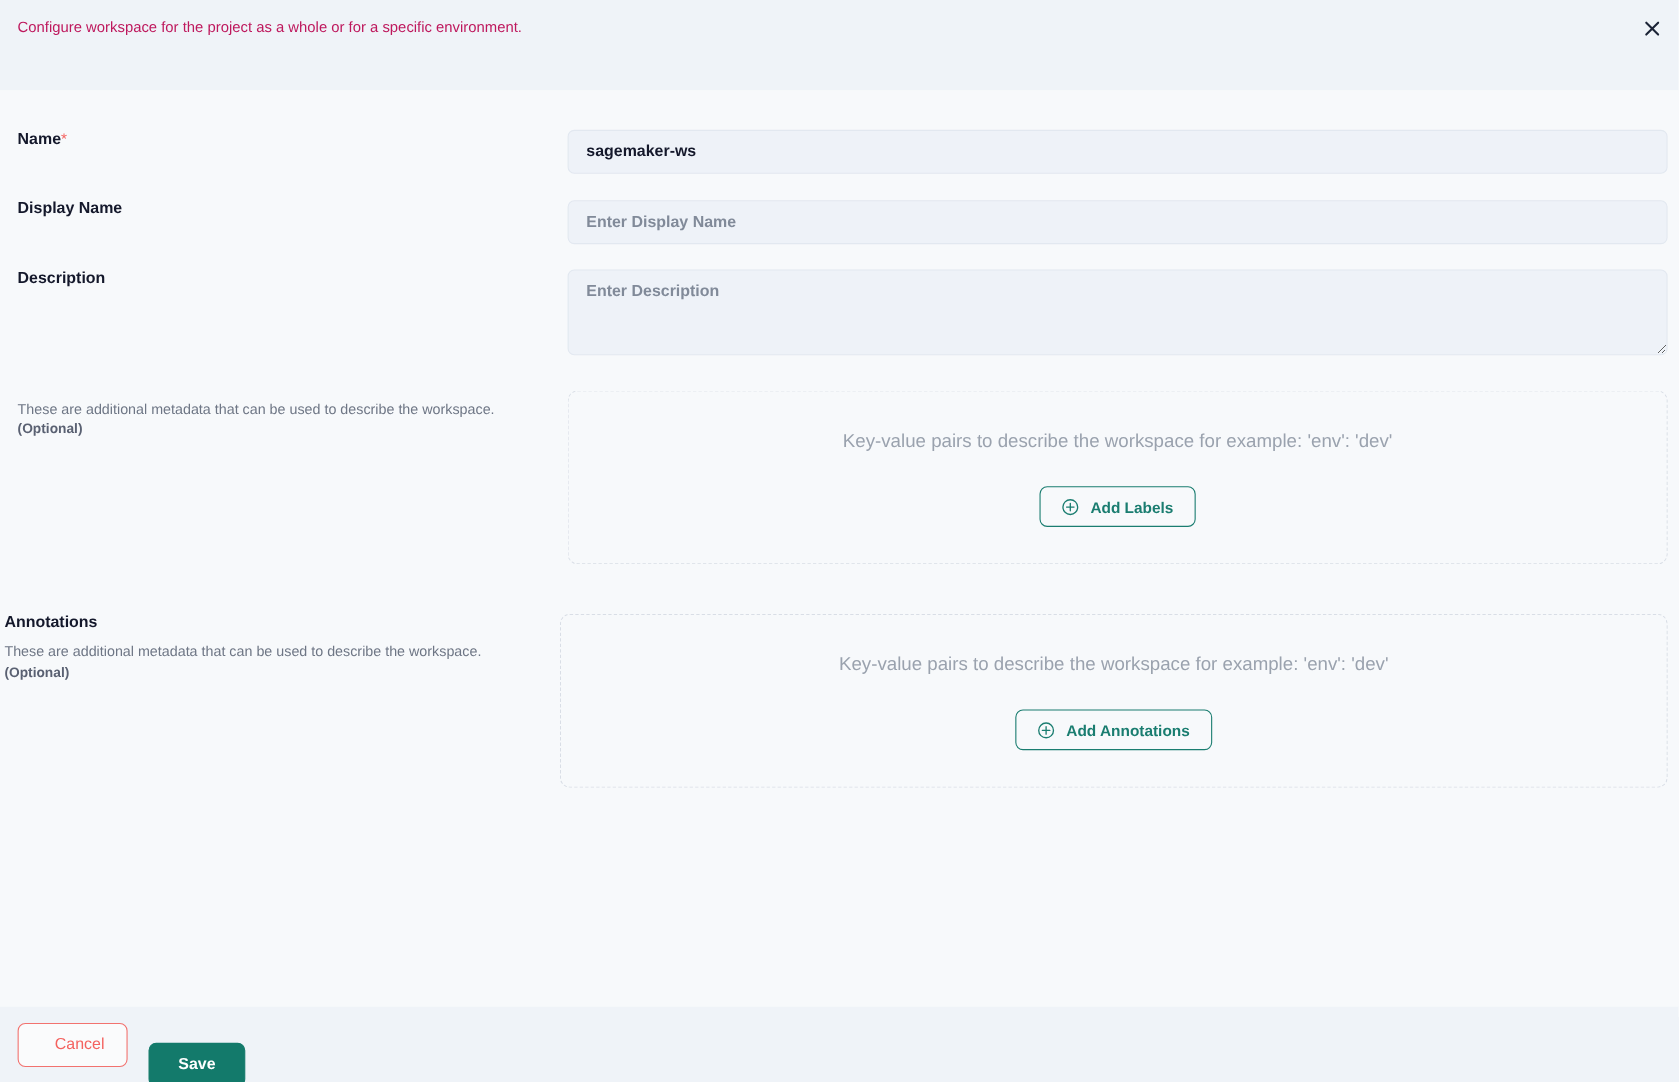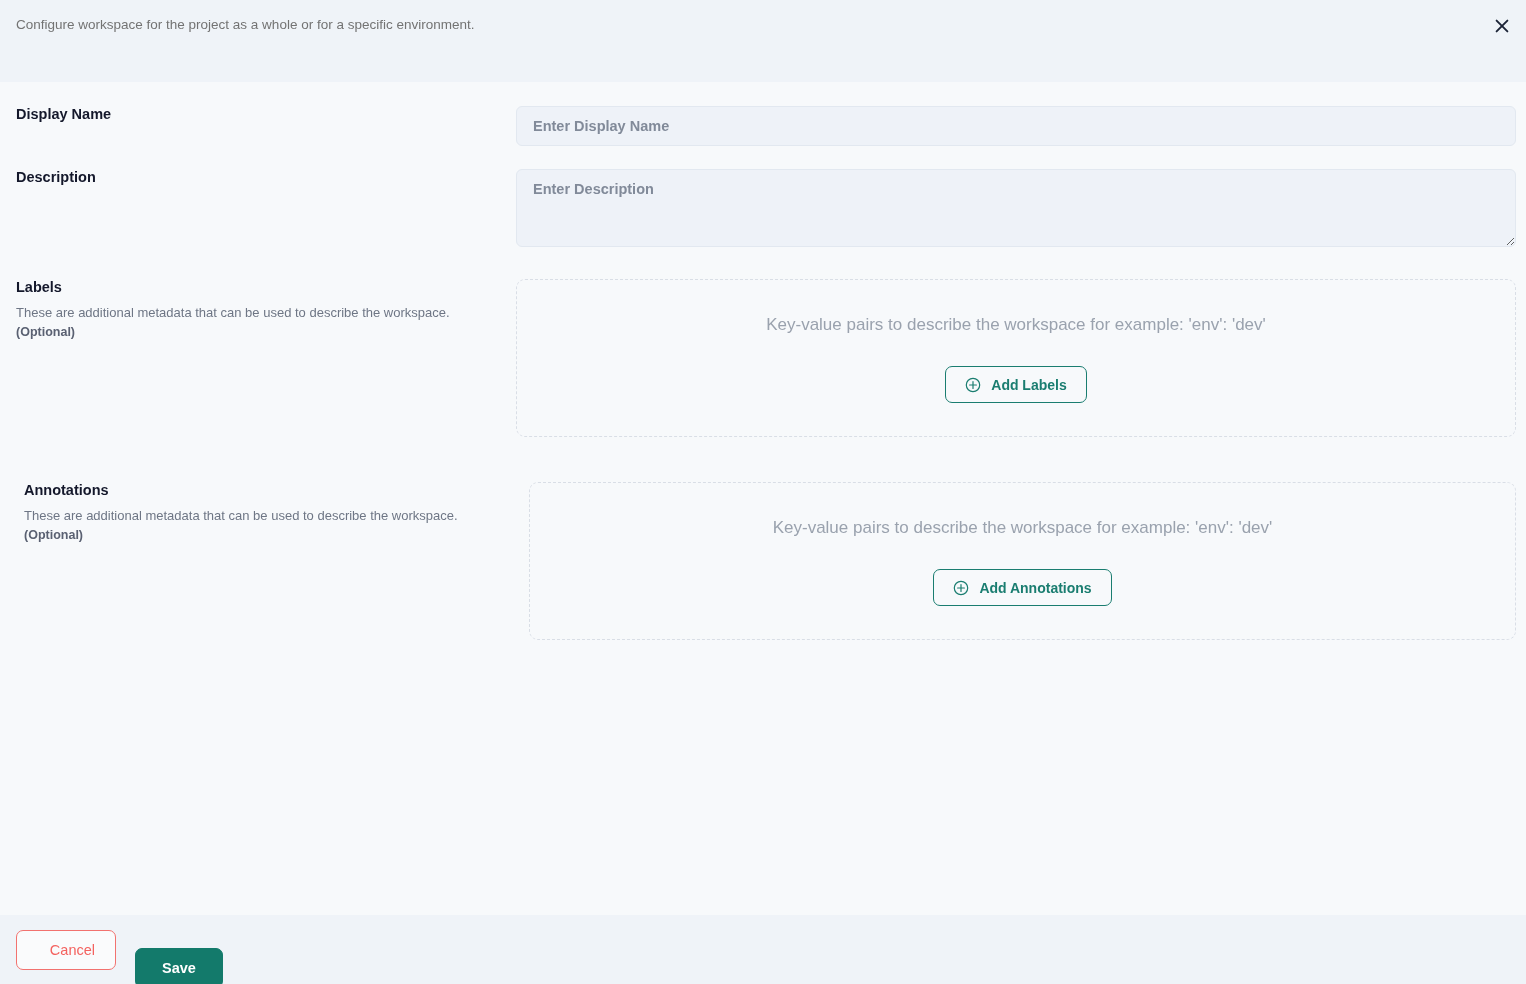--- a/index.html
+++ b/index.html
@@ -28,21 +28,21 @@
   .header-title {
     font-size: 17px;
     font-weight: bold;
     color: #14182b;
     letter-spacing: -0.1px;
     margin: 0 0 6px 0;
     line-height: 1.2;
   }
   .header-sub {
     font-size: 13.5px;
-    color: #737373;
+    color: #be185d;
     line-height: 1.3;
   }
   .close-btn {
     position: absolute;
     top: 13px; right: 11px;
     width: 26px; height: 26px;
     display: flex; align-items: center; justify-content: center;
     cursor: pointer;
     color: #1c2437;
     background: transparent;
@@ -212,20 +212,30 @@
     <div class="header-sub">Configure workspace for the project as a whole or for a specific environment.</div>
     <button class="close-btn" aria-label="close">
       <svg width="14" height="14" viewBox="0 0 14 14" aria-hidden="true">
         <path d="M1.6 1.6 L12.4 12.4 M12.4 1.6 L1.6 12.4" stroke="#1c2437" stroke-width="1.9" stroke-linecap="round"></path>
       </svg>
     </button>
   </div>
 
   <div class="body">
 
+    <div class="row" style="margin-top:36px;">
+      <div class="row-label">
+        <div class="field-label">
+          <span>Name</span><span class="req">*</span>
+        </div>
+      </div>
+      <div class="row-field">
+        <input class="txt-input" value="sagemaker-ws" style="">
+      </div>
+    </div>
 
     <div class="row" style="margin-top:24px;">
       <div class="row-label">
         <div class="field-label">Display Name</div>
       </div>
       <div class="row-field">
         <input class="txt-input" placeholder="Enter Display Name" style="">
       </div>
     </div>
 
@@ -233,41 +243,40 @@
       <div class="row-label">
         <div class="field-label">Description</div>
       </div>
       <div class="row-field">
         <textarea class="txt-area" placeholder="Enter Description" style=""></textarea>
       </div>
     </div>
 
     <div class="row" style="margin-top:32px;">
       <div class="row-label">
-        <div class="field-label">Labels</div>
         <div class="field-desc">These are additional metadata that can be used to describe the workspace.</div>
         <div class="field-opt">(Optional)</div>
       </div>
       <div class="row-field">
         <div class="meta-box">
           <div class="meta-hint">Key-value pairs to describe the workspace for example: 'env': 'dev'</div>
           <button class="add-btn">
             <span class="plus-ico">
               <svg width="16" height="16" viewBox="0 0 16 16" aria-hidden="true">
                 <circle cx="8" cy="8" r="6.7" fill="none" stroke="#1a7d70" stroke-width="1.2"></circle>
                 <path d="M8 4.6 V11.4 M4.6 8 H11.4" stroke="#1a7d70" stroke-width="1.2" stroke-linecap="round"></path>
               </svg>
             </span>
             <span>Add Labels</span>
           </button>
         </div>
       </div>
     </div>
 
-    <div class="row" style="margin-top:45px; padding-left:24px;">
+    <div class="row" style="margin-top:45px; padding-left:4px;">
       <div class="row-label" style="flex:0 0 505px; width:505px;">
         <div class="field-label">Annotations</div>
         <div class="field-desc">These are additional metadata that can be used to describe the workspace.</div>
         <div class="field-opt">(Optional)</div>
       </div>
       <div class="row-field">
         <div class="meta-box">
           <div class="meta-hint">Key-value pairs to describe the workspace for example: 'env': 'dev'</div>
           <button class="add-btn">
             <span class="plus-ico">

